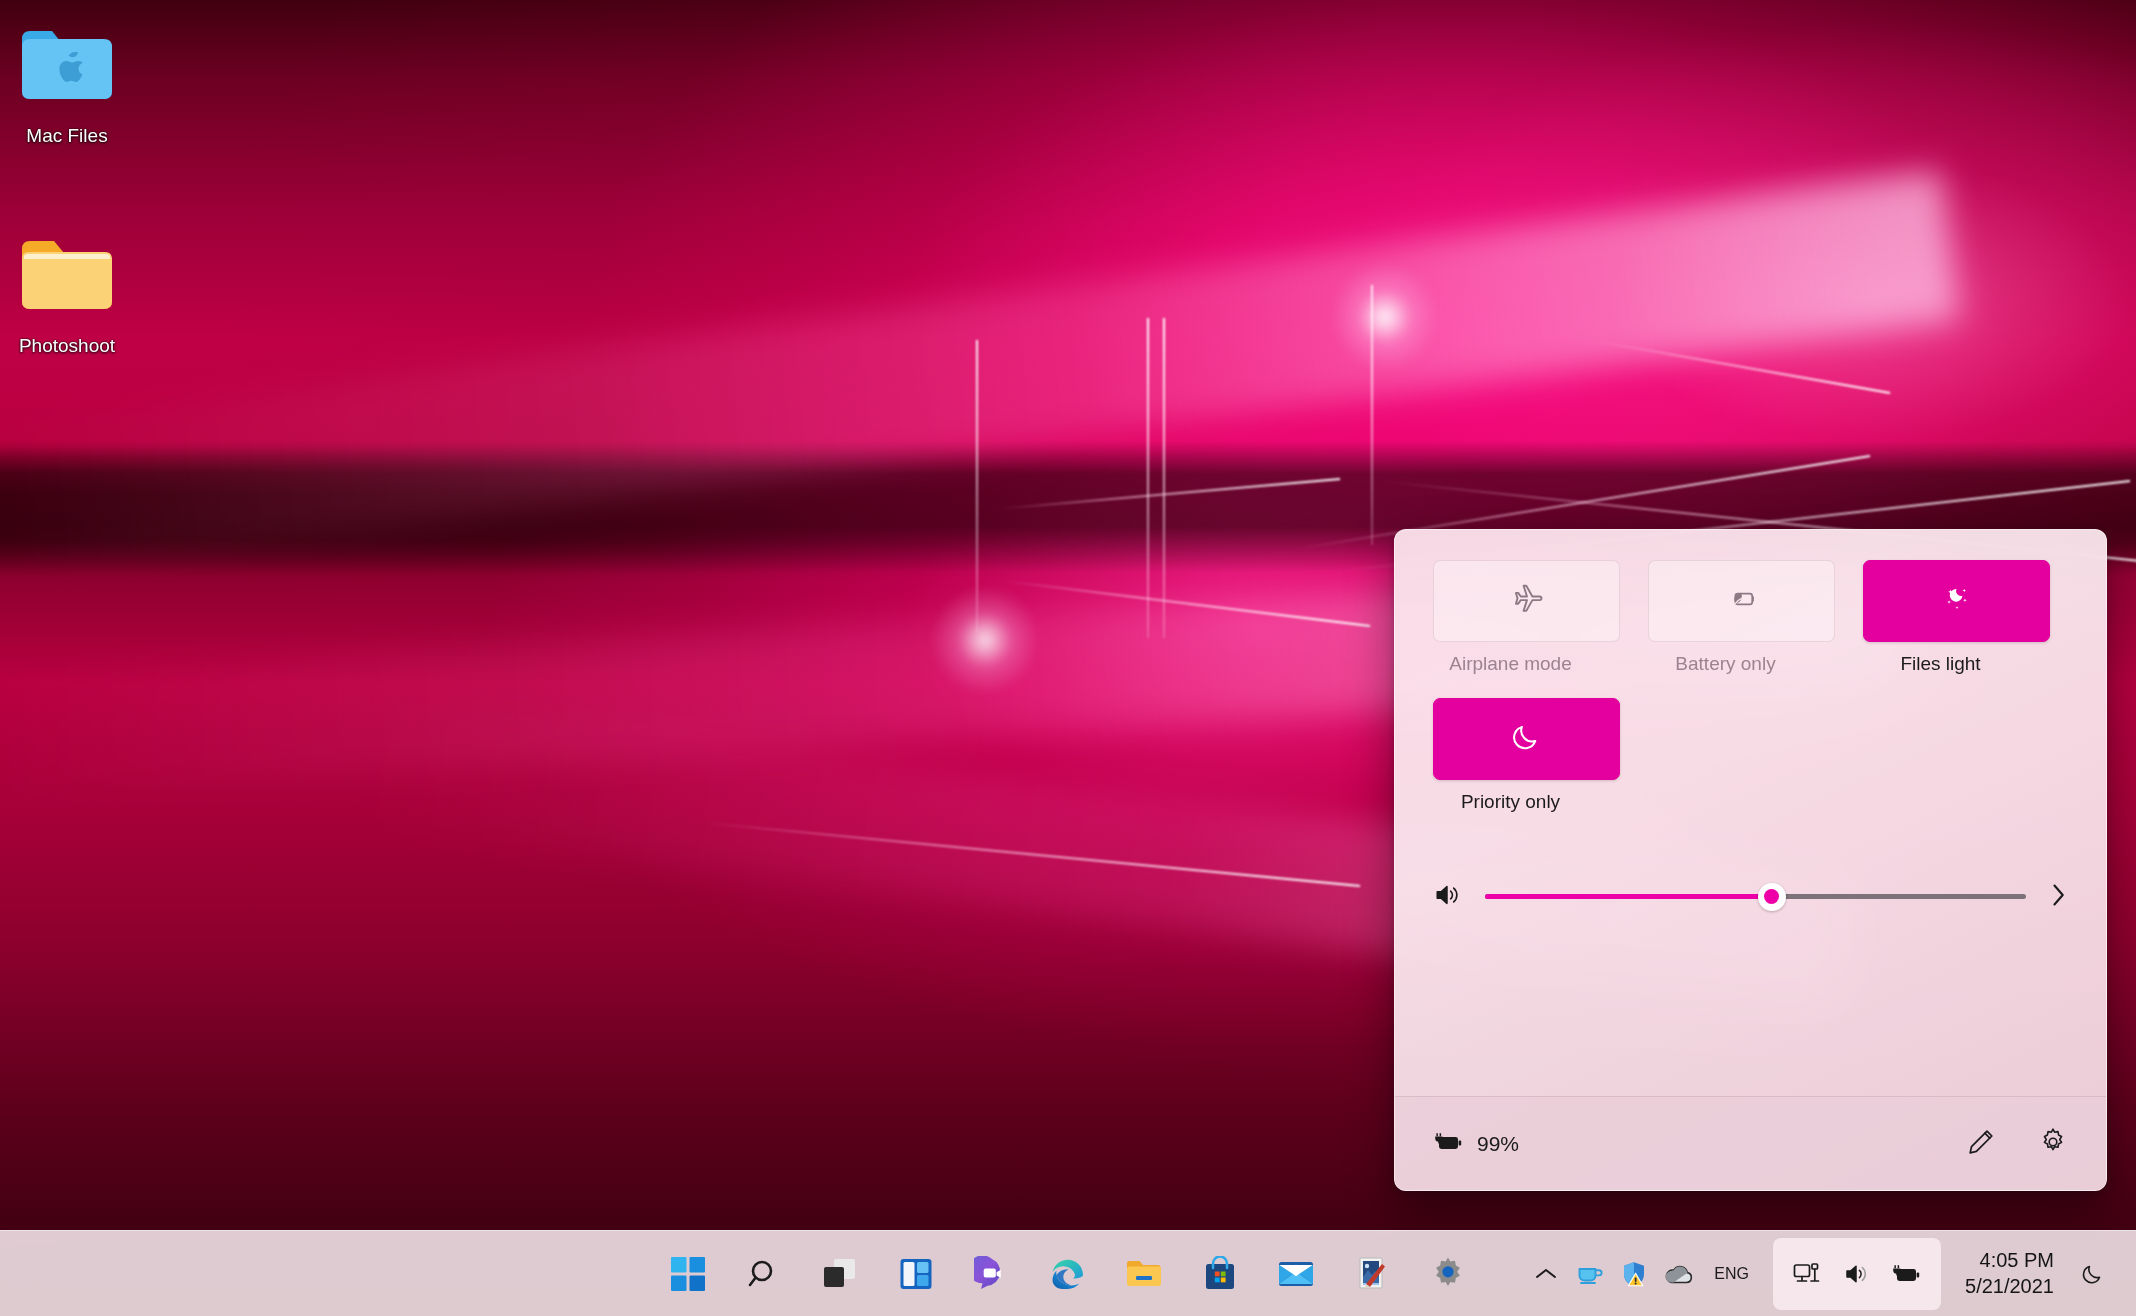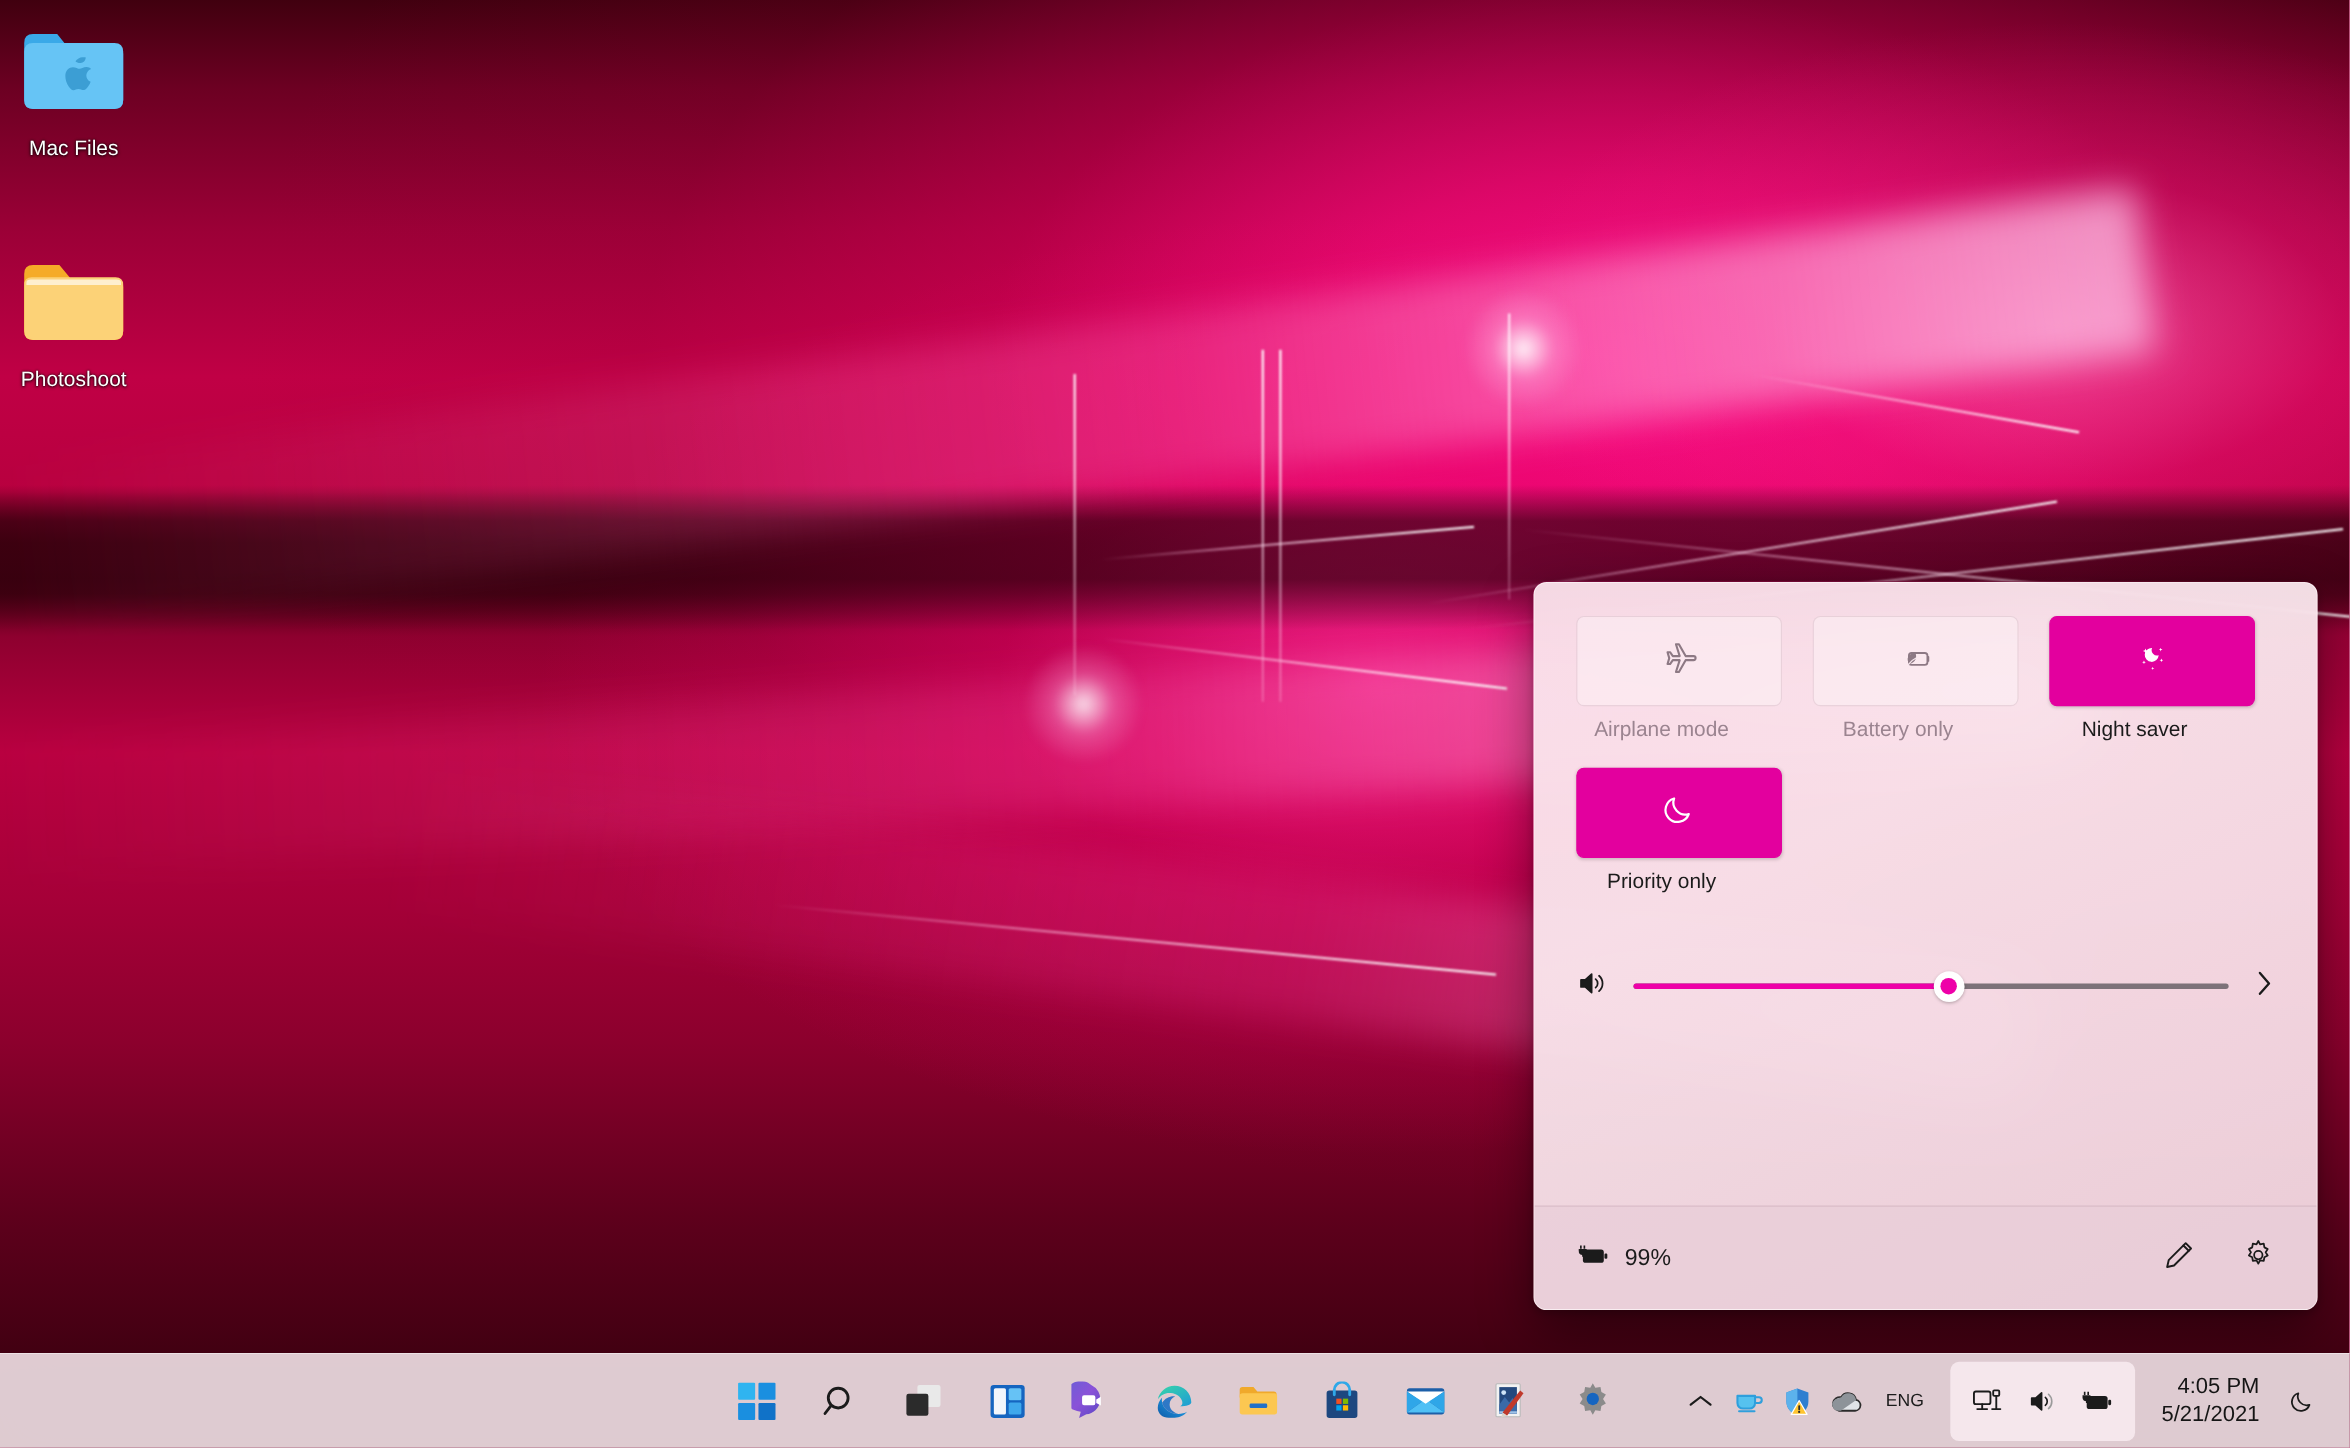--- a/index.html
+++ b/index.html
@@ -6,21 +6,21 @@
   html, body {
     width:2136px; height:1316px;
     overflow:hidden;
     font-family:"Liberation Sans", sans-serif;
   }
 
   
   #desktop {
     position:relative;
     width:2136px; height:1316px;
-    background:#be185d;
+    background:#0f172a;
     overflow:hidden;
   }
   .wp-layer { position:absolute; inset:0; }
 
   
   .wp-base {
     background:
       linear-gradient(180deg,
         #40000f 0%,
         #6c0022 6%,
@@ -382,21 +382,21 @@
               <svg width="34" height="34" viewBox="0 0 30 30">
                 <path d="M19.8 12.1a5.6 5.6 0 1 1-5.3-5.9 4.4 4.4 0 0 0 5.3 5.9z" fill="#ffffff"></path>
                 <path d="M9.2 6.6l.55 1.5 1.5.55-1.5.55-.55 1.5-.55-1.5L7.15 8.65l1.5-.55z" fill="#ffffff"></path>
                 <path d="M21.4 6.0l.4 1.1 1.1.4-1.1.4-.4 1.1-.4-1.1-1.1-.4 1.1-.4z" fill="#ffffff"></path>
                 <path d="M22.0 14.6l.4 1.1 1.1.4-1.1.4-.4 1.1-.4-1.1-1.1-.4 1.1-.4z" fill="#ffffff"></path>
                 <path d="M8.0 16.2l.4 1.1 1.1.4-1.1.4-.4 1.1-.4-1.1-1.1-.4 1.1-.4z" fill="#ffffff"></path>
                 <path d="M15.0 21.3l.35 1.0 1.0.35-1.0.35-.35 1.0-.35-1.0-1.0-.35 1.0-.35z" fill="#ffffff"></path>
               </svg>
             </span>
           </div>
-          <div class="qs-label">Night saver</div>
+          <div class="qs-label">Files light</div>
         </div>
 
         <div class="qs-cell">
           <div class="qs-tile on">
             <span>
               <svg width="38" height="38" viewBox="0 0 30 30" fill="none" stroke="#ffffff" stroke-width="1.6" stroke-linejoin="round">
                 <path d="M21.5 18.2A8.6 8.6 0 0 1 11.0 7.0a8.6 8.6 0 1 0 10.5 11.2z"></path>
               </svg>
             </span>
           </div>

